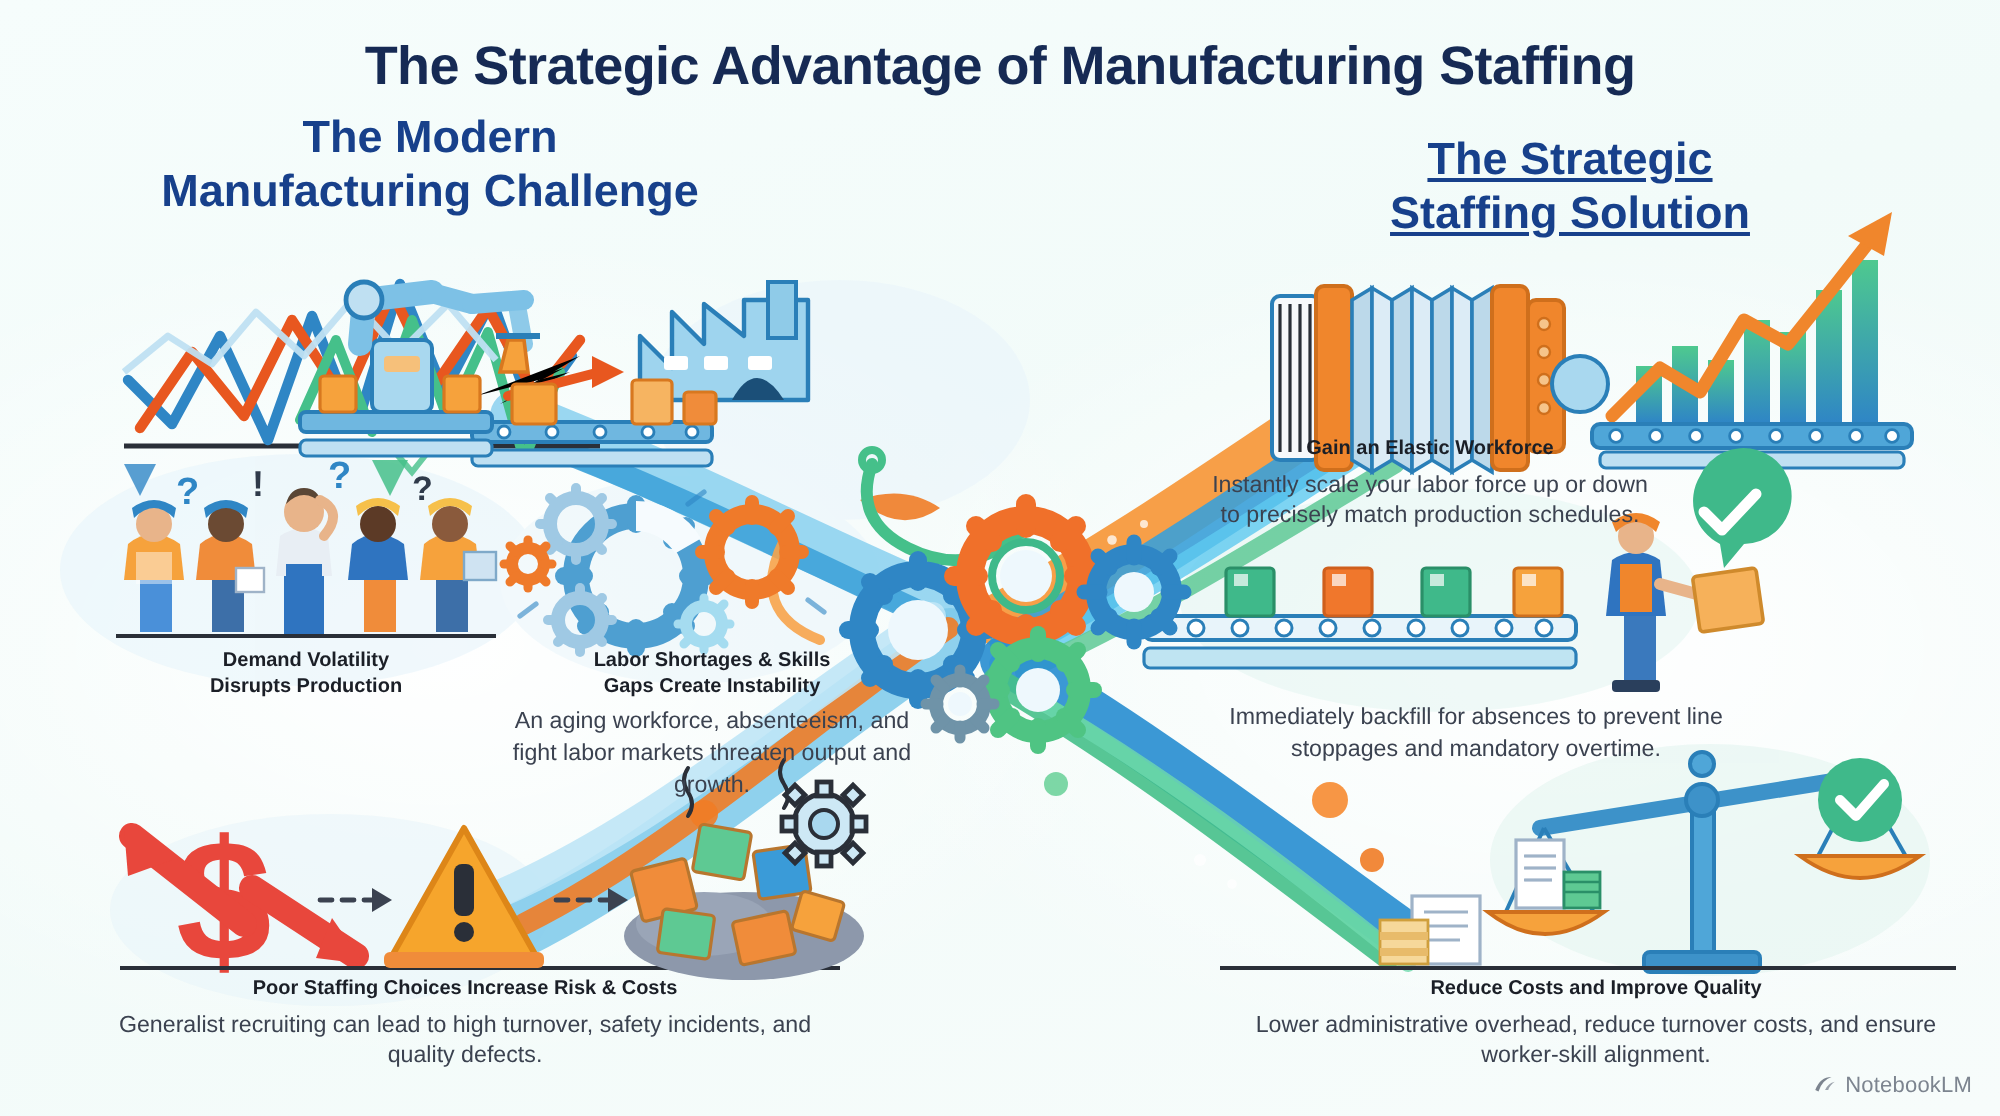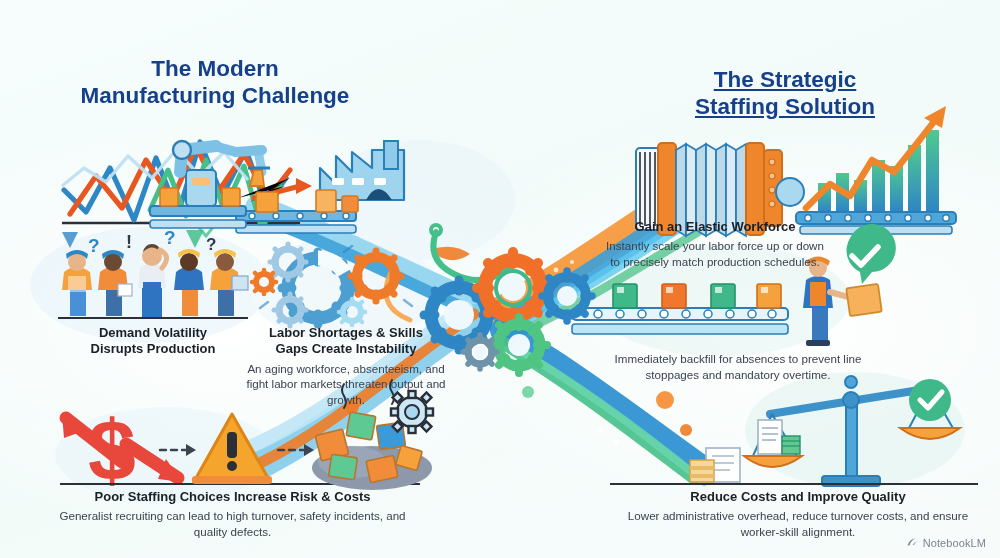--- a/index.html
+++ b/index.html
@@ -27,27 +27,27 @@
   }
   .colhead{
     position:absolute; text-align:center;
     font-size:22.5px; font-weight:bold; color:#17408b; line-height:1.18;
   }
   .colhead.left{ left:42px; top:56px; width:346px; }
   .colhead.right{ left:620px; top:67px; width:330px;text-decoration:underline; }
 
   .block{ position:absolute; text-align:center; }
   .block .bt{
-    font-size:13px; font-weight:bold; color:#1b1f27; line-height:1.25;
+    font-size:10px; font-weight:bold; color:#1b1f27; line-height:1.25;
   }
   .block .bd{
     font-size:11.6px; color:#3b4250; line-height:1.36; margin-top:3px;
   }
   .bk1{ left:48px; top:325px; width:210px; }
-  .bk2{ left:246px; top:325px; width:200px; }
+  .bk2{ left:256px; top:325px; width:200px; }
   .bk3{ left:45px; top:489px; width:375px; }
   .bk4{ left:600px; top:219px; width:230px; }
   .bk5{ left:598px; top:348px; width:280px; }
   .bk6{ left:618px; top:489px; width:360px; }
 
   .watermark{
     position:absolute; right:14px; bottom:9px;
     display:flex; align-items:center; gap:4px;
     font-size:11px; color:#7c848f; letter-spacing:.1px;
   }
@@ -588,20 +588,21 @@
         </g>
         <circle cx="0" cy="0" r="7" fill="#a9d8ef" stroke="#2a2f38" stroke-width="2"></circle>
       </g>
     </g>
 
     </g>
   </svg>
 
   <div class="txtlayer">
 
+    <div class="maintitle">The Strategic Advantage of Manufacturing Staffing</div>
 
     <div class="colhead left">
       <span>The Modern</span><br>
       <span>Manufacturing Challenge</span>
     </div>
 
     <div class="colhead right">
       <span>The Strategic</span><br>
       <span>Staffing Solution</span>
     </div>

